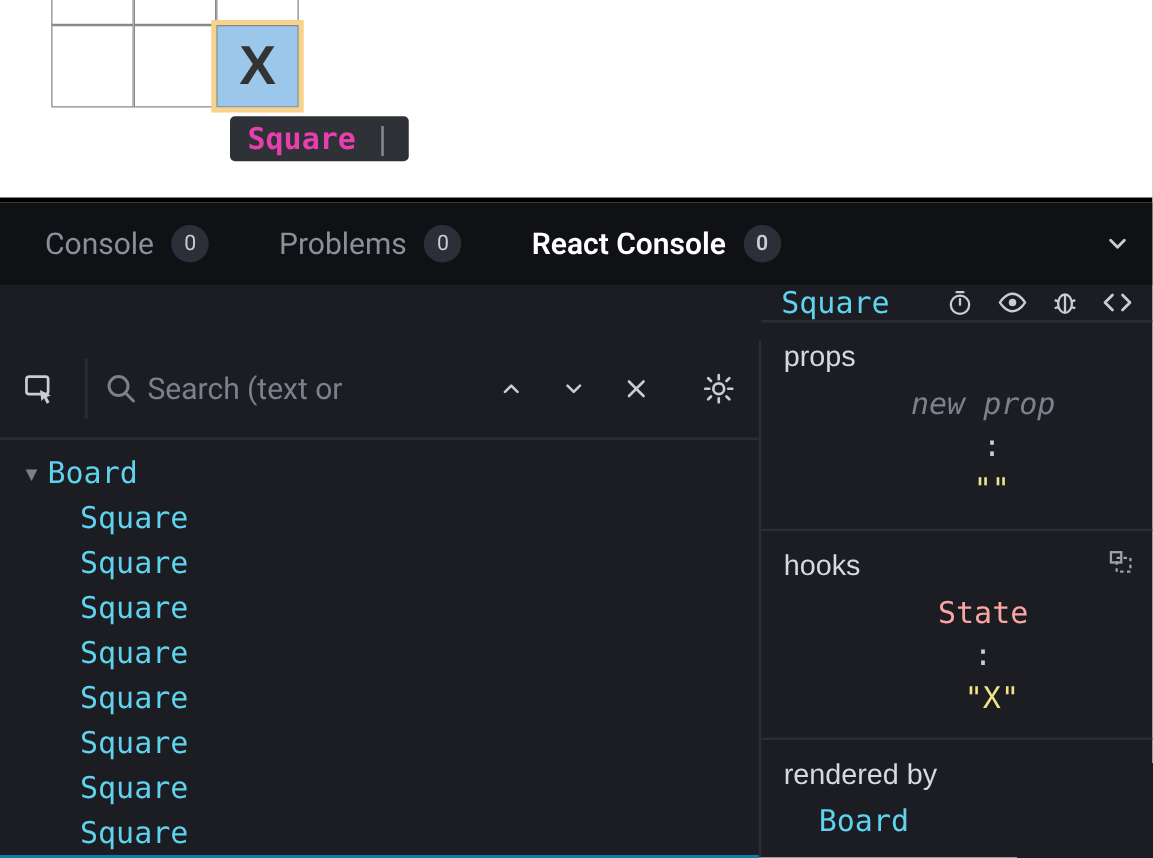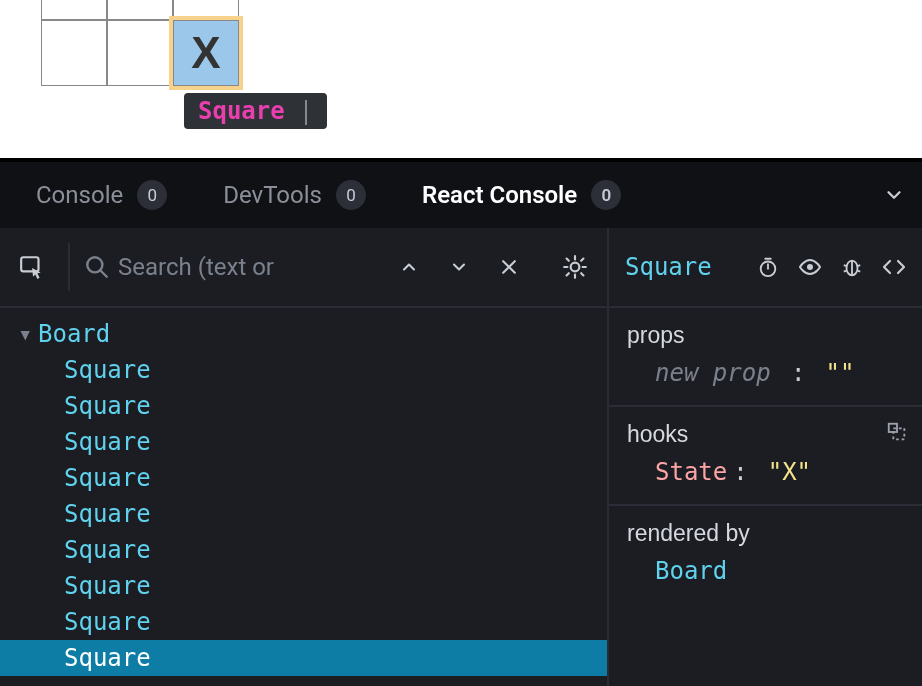--- a/index.html
+++ b/index.html
@@ -20,21 +20,21 @@
   .devtools { background:#1b1d23; height:524px; display:flex; flex-direction:column; color:#c8ccd4;}
   
   .tabbar { height:66px; background:#0f1115; display:flex; align-items:center; padding:0 8px; position:relative;}
   .tab { display:flex; align-items:center; gap:14px; padding:0 28px; height:66px; color:#8b8f98; font-size:24px; cursor:pointer;}
   .tab.active { color:#fff; font-weight:600;}
   .badge { min-width:30px; height:30px; border-radius:15px; background:#2c2f38; color:#c8ccd4; font-size:17px; display:flex; align-items:center; justify-content:center; padding:0 6px;}
   .tab-spacer { flex:1;}
   .chevron-tab { width:40px; display:flex; align-items:center; justify-content:center; color:#c8ccd4; cursor:pointer;}
   
   .main { flex:1; display:flex; min-height:0;}
-  .left-pane { width:609px; border-right:2px solid #2a2d36; display:flex; flex-direction:column;}
+  .left-pane { width:609px; border-right:2px solid #2a2d36; display:flex; flex-direction:column;margin-top:44px;}
   .right-pane { flex:1; display:flex; flex-direction:column;}
   
   .toolbar { height:80px; border-bottom:2px solid #2a2d36; display:flex; align-items:center; padding:0 10px; gap:8px;}
   .tool-btn { width:44px; height:44px; display:flex; align-items:center; justify-content:center; color:#c8ccd4; cursor:pointer; border-radius:4px;}
   .tool-divider { width:2px; height:48px; background:#2a2d36; margin:0 6px;}
   .search-wrap { flex:1; display:flex; align-items:center; gap:8px; color:#7b818c; font-size:24px; min-width:0;}
   .search-input { background:transparent; border:none; outline:none; color:#c8ccd4; font-size:24px; width:190px; font-family:inherit;}
   .search-input::placeholder { color:#7b818c; }
   .nav-group { display:flex; align-items:center; gap:6px;}
   
@@ -45,21 +45,21 @@
   .tree-row.depth1 { padding-left:64px;}
   .tree-row.selected { background:#0e7da6; color:#fff;}
   
   .right-header { height:80px; border-bottom:2px solid #2a2d36; display:flex; align-items:center; padding:0 16px; gap:14px;}
   .right-header .title { color:#5fd3ee; font-family: ui-monospace, Menlo, monospace; font-size:24px; flex:1;}
   .right-header .hicons { display:flex; gap:18px; color:#c8ccd4;}
   .hicon { width:24px; height:24px; display:flex; align-items:center; justify-content:center; cursor:pointer;}
   
   .section { border-bottom:2px solid #2a2d36; padding:14px 4px 18px 18px; font-family: ui-monospace, Menlo, monospace; font-size:24px; position:relative;}
   .section-title { color:#d6d9e0; margin-bottom:10px; font-family: -apple-system, sans-serif; font-size:23px;}
-  .kv { padding-left:28px; display:flex; align-items:center; gap:6px;}
+  .kv { padding-left:28px; display:flex; align-items:center; gap:6px;flex-direction:column;}
   .key-newprop { color:#7b818c; font-style:italic;}
   .key-state { color:#fca5a5;}
   .colon { color:#c8ccd4;}
   .val-str { color:#f2e28a;}
   .link { color:#5fd3ee; cursor:pointer; padding-left:28px;}
   .section .corner-icon { position:absolute; right:14px; top:14px; color:#9da2ad; cursor:pointer;}
   
   svg { display:block; }
 </style>
 </head>
@@ -84,21 +84,21 @@
   </div>
 </div>
 
 <div class="devtools">
   <div class="tabbar">
     <div class="tab">
       <span>Console</span>
       <span class="badge">0</span>
     </div>
     <div class="tab">
-      <span>DevTools</span>
+      <span>Problems</span>
       <span class="badge">0</span>
     </div>
     <div class="tab active">
       <span>React Console</span>
       <span class="badge">0</span>
     </div>
     <div class="tab-spacer"></div>
     <div class="chevron-tab">
       <svg width="22" height="22" viewBox="0 0 24 24">
           <path d="M6 9l6 6 6-6" stroke="currentColor" stroke-width="2.5" fill="none" stroke-linecap="round" stroke-linejoin="round"></path>

